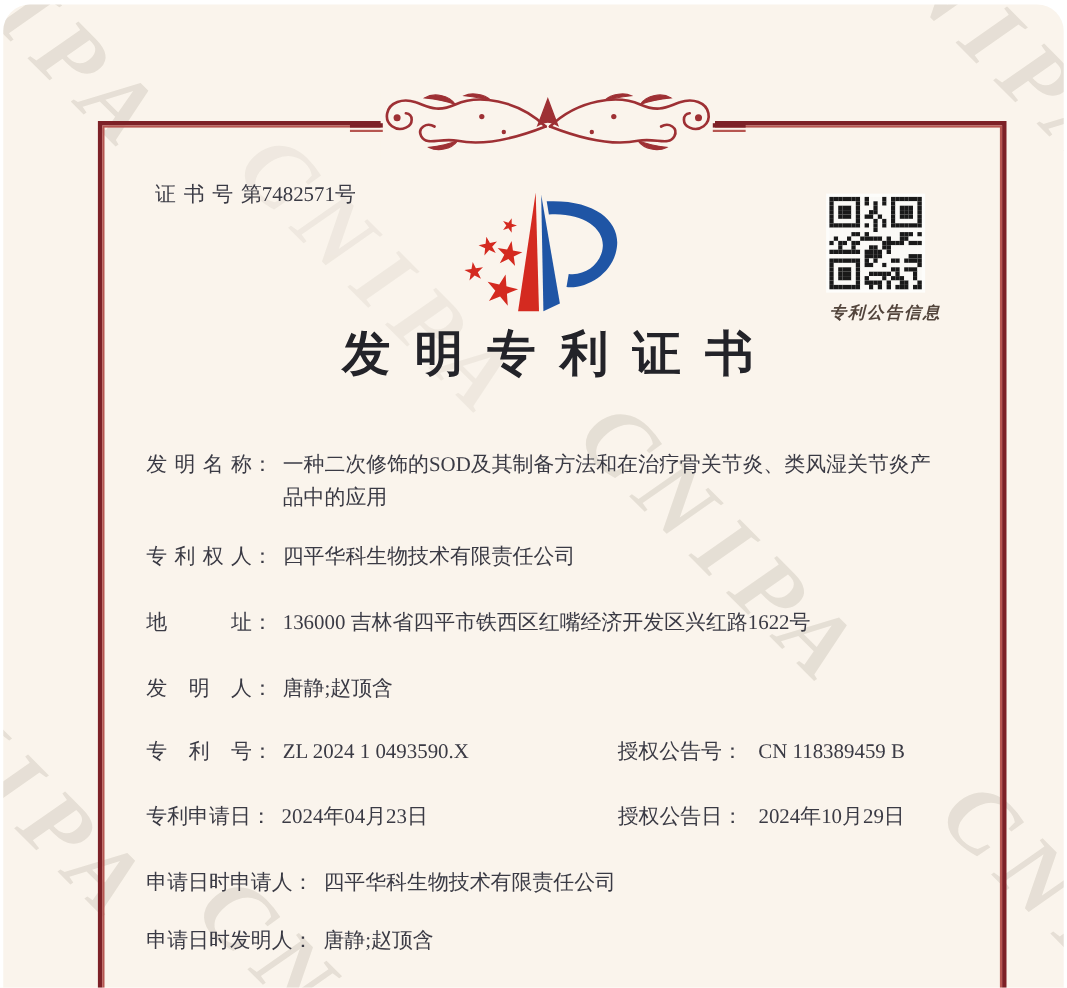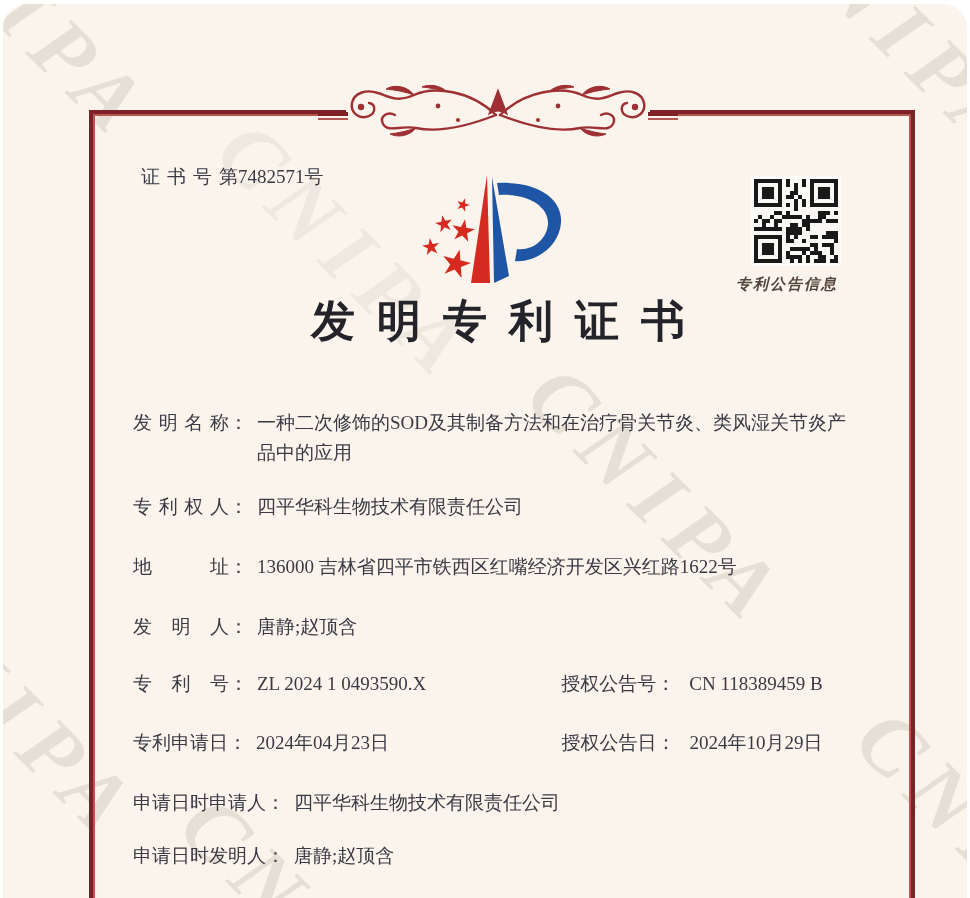--- a/index.html
+++ b/index.html
@@ -40,21 +40,21 @@
   
   .cert-no{
     position:absolute;left:138px;top:160px;
     font-size:19px;color:#3a3a44;
   }
   .cert-no .lblpart{letter-spacing:7px;}
   .logo{
     position:absolute;left:408px;top:163px;width:165px;height:124px;
   }
   .qr-wrap{
-    position:absolute;left:733px;top:172px;width:120px;text-align:left;
+    position:absolute;left:733px;top:172px;width:120px;text-align:right;
   }
   .qr{
     display:grid;grid-template-columns:repeat(21,4px);grid-auto-rows:4px;
     background:#fdfdfb;padding:3px;margin:0 auto;width:84px;
   }
   .qr .m{background:#faf9f6;}
   .qr .m.d{background:#191919;}
   .qr-caption{
     margin-top:9px;font-size:15px;letter-spacing:2px;
     font-style:italic;font-weight:bold;color:#52443b;

